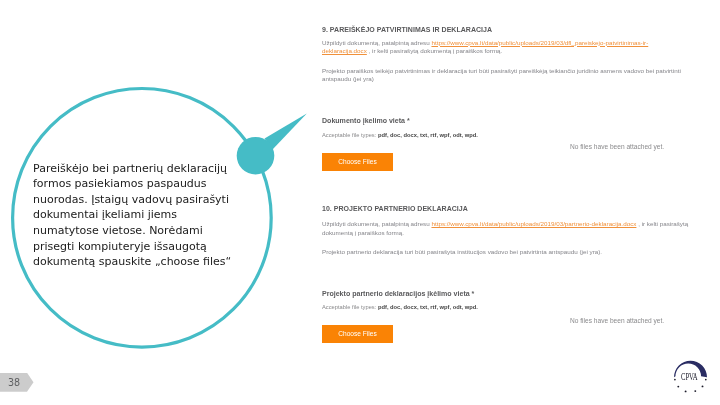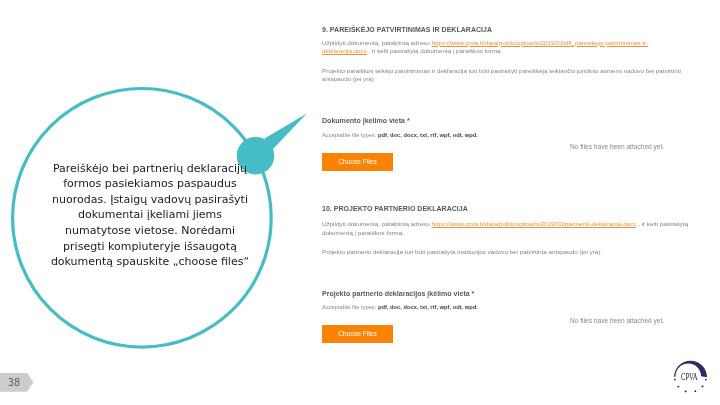--- a/index.html
+++ b/index.html
@@ -5,21 +5,21 @@
   html,body{margin:0;padding:0;}
   body{width:720px;height:405px;overflow:hidden;background:#fff;-webkit-font-smoothing:antialiased;
        font-family:"Liberation Sans",sans-serif;position:relative;}
   .slide{position:absolute;inset:0;background:#fff;}
 
   
   .callout{position:absolute;left:0;top:0;width:720px;height:405px;pointer-events:none;}
 
   .callout-text{position:absolute;left:33px;top:160.6px;width:234px;
     font-family:"DejaVu Sans",sans-serif;font-size:11px;line-height:15.6px;
-    color:#202020;text-align:center;white-space:pre-line;}
+    color:#202020;text-align:left;white-space:pre-line;}
 
   
   .shot{position:absolute;left:285px;top:0px;width:435px;height:360px;}
   .sec{position:absolute;inset:0;}
   .sec > *{position:absolute;left:37px;margin:0;}
   .sec-title{font-family:"Liberation Sans",sans-serif;font-weight:700;font-size:7px;
     letter-spacing:0.03px;color:#58585a;}
   .sec-body{font-family:"Liberation Sans",sans-serif;font-size:6.25px;color:#85858a;line-height:8.6px;}
   .lnk{color:#f0903a;text-decoration:underline;}
   .fld-label{font-family:"Liberation Sans",sans-serif;font-weight:700;font-size:7.05px;color:#5a5a5c;}

